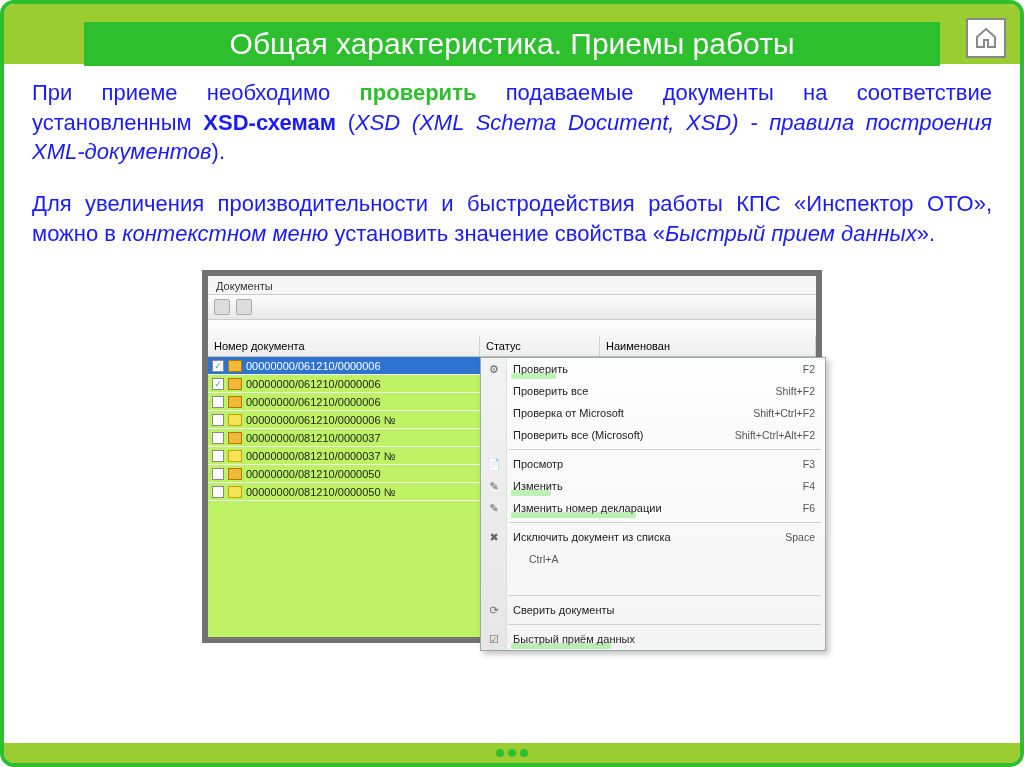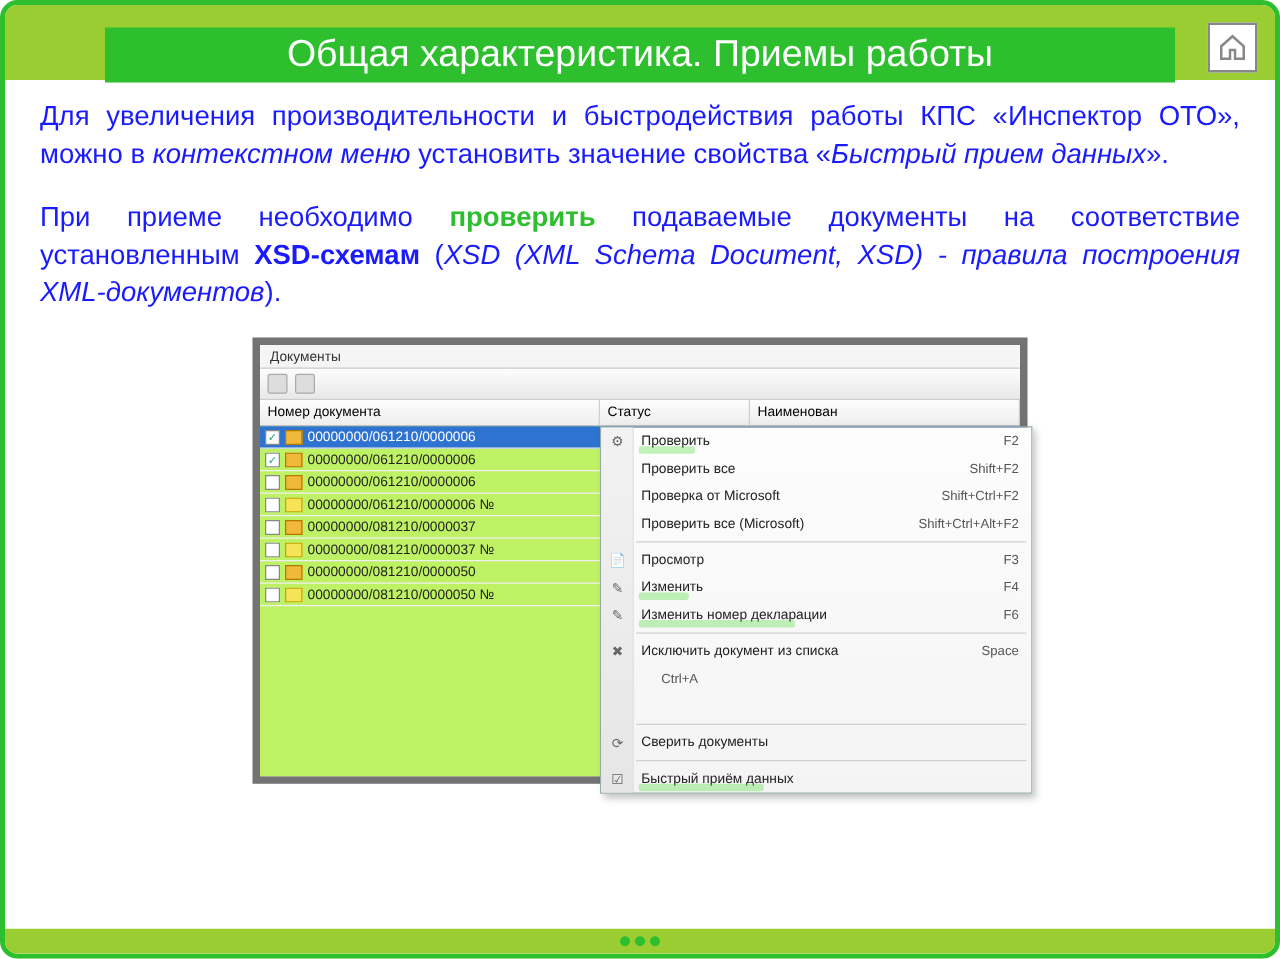--- a/index.html
+++ b/index.html
@@ -96,20 +96,21 @@
   }
   .grid-header {
     display: flex;
     background: linear-gradient(#fdfdfd, #eee);
     border-bottom: 1px solid #c0c0c0;
     font-size: 11px;
   }
   .grid-header > div {
     padding: 4px 6px;
     border-right: 1px solid #d0d0d0;
+    margin-top: 16px;
   }
   .col-doc { width: 272px; }
   .col-status { width: 120px; }
   .col-name { flex: 1; }
   .grid-body {
     background: #bef264;
     position: relative;
     min-height: 280px;
   }
   .row {
@@ -225,24 +226,24 @@
     <div class="title-bar">Общая характеристика.  Приемы работы</div>
     <div class="home-icon">
       <svg width="24" height="24" viewBox="0 0 24 24">
           <path d="M3 11 L12 3 L21 11 V21 H14 V14 H10 V21 H3 Z" fill="none" stroke="#888" stroke-width="2"></path>
         </svg>
     </div>
   </div>
 
   <div class="content">
     <p class="para">
-      <span>Для увеличения производительности и быстродействия работы КПС «Инспектор ОТО», можно в </span><span class="italic">контекстном меню</span><span> установить значение свойства «</span><span class="italic">Быстрый прием данных</span><span>».</span>
+      <span>При приеме необходимо </span><span class="bold-green">проверить</span><span> подаваемые документы на соответствие установленным </span><span class="bold-blue">XSD-схемам</span><span> (</span><span class="italic">XSD (XML Schema Document, XSD)  - правила построения XML-документов</span><span>).</span>
     </p>
     <p class="para">
-      <span>При приеме необходимо </span><span class="bold-green">проверить</span><span> подаваемые документы на соответствие установленным </span><span class="bold-blue">XSD-схемам</span><span> (</span><span class="italic">XSD (XML Schema Document, XSD)  - правила построения XML-документов</span><span>).</span>
+      <span>Для увеличения производительности и быстродействия работы КПС «Инспектор ОТО», можно в </span><span class="italic">контекстном меню</span><span> установить значение свойства «</span><span class="italic">Быстрый прием данных</span><span>».</span>
     </p>
 
     <div class="shot">
       <div class="shot-title">Документы</div>
       <div class="toolbar">
         <div class="ico"></div>
         <div class="ico"></div>
       </div>
       <div class="grid-header">
         <div class="col-doc">Номер документа</div>

